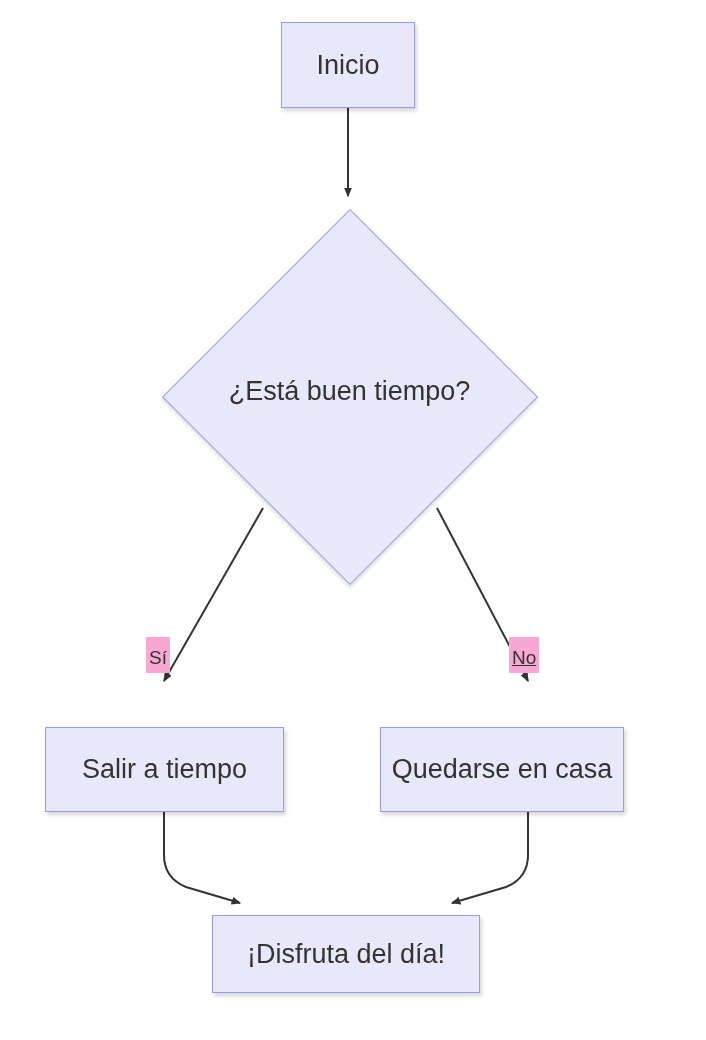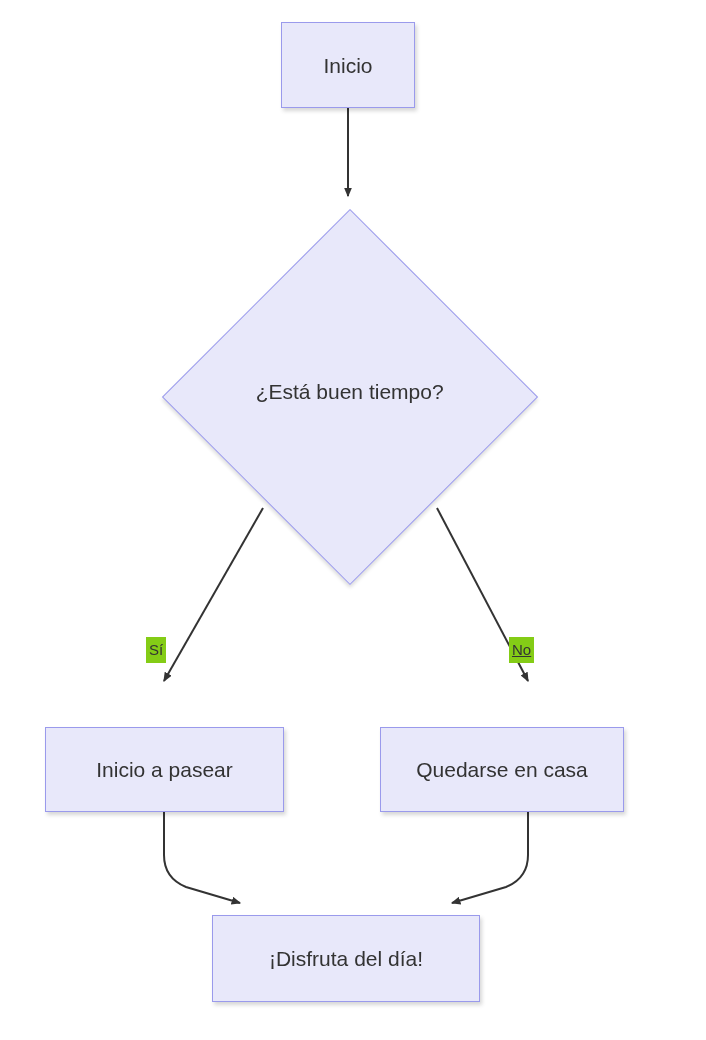--- a/index.html
+++ b/index.html
@@ -32,21 +32,21 @@
   }
 
   .node-box {
     background: #e8e8fa;
     border: 1px solid #9a9aec;
     box-shadow: 2px 3px 4px rgba(0, 0, 0, 0.16);
   }
 
   .node-label {
     color: #333333;
-    font-size: 21px;
+    font-size: 27px;
     line-height: 1;
     white-space: nowrap;
     text-align: right;
   }
 
   
   #node-inicio {
     left: 281px;
     top: 22px;
     width: 134px;
@@ -85,31 +85,31 @@
     top: 727px;
     width: 244px;
     height: 85px;
   }
 
   
   #node-disfruta {
     left: 212px;
     top: 915px;
     width: 268px;
-    height: 87px;
+    height: 78px;
   }
 
   
   .edge-label {
     position: absolute;
-    background: #84cc16;
+    background: #f9a8d4;
     color: #333333;
-    font-size: 15px;
+    font-size: 19px;
     line-height: 1;
-    padding: 5px 3px 6px 3px;
+    padding: 11px 3px 6px 3px;
     white-space: nowrap;
   }
   #edge-label-si {
     left: 146px;
     top: 637px;
   }
   #edge-label-no {
     left: 509px;
     top: 637px;
     text-decoration: underline;
@@ -138,21 +138,21 @@
 
 <div class="node node-box" id="node-inicio">
   <span class="node-label">Inicio</span>
 </div>
 
 <div class="node" id="node-decision">
   <span class="node-label">¿Está buen tiempo?</span>
 </div>
 
 <div class="node node-box" id="node-salir">
-  <span class="node-label">Inicio a pasear</span>
+  <span class="node-label">Salir a tiempo</span>
 </div>
 
 <div class="node node-box" id="node-quedarse">
   <span class="node-label">Quedarse en casa</span>
 </div>
 
 <div class="node node-box" id="node-disfruta">
   <span class="node-label">¡Disfruta del día!</span>
 </div>
 

